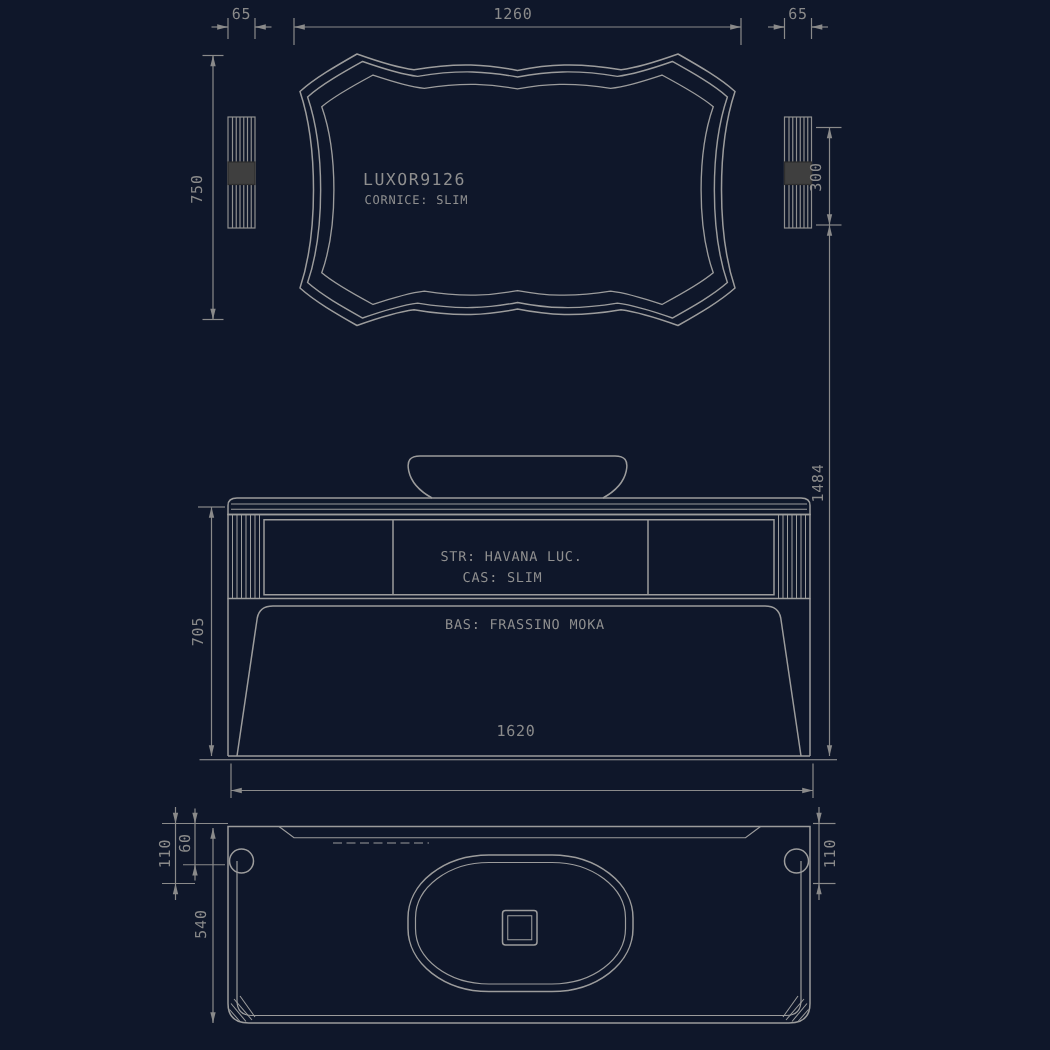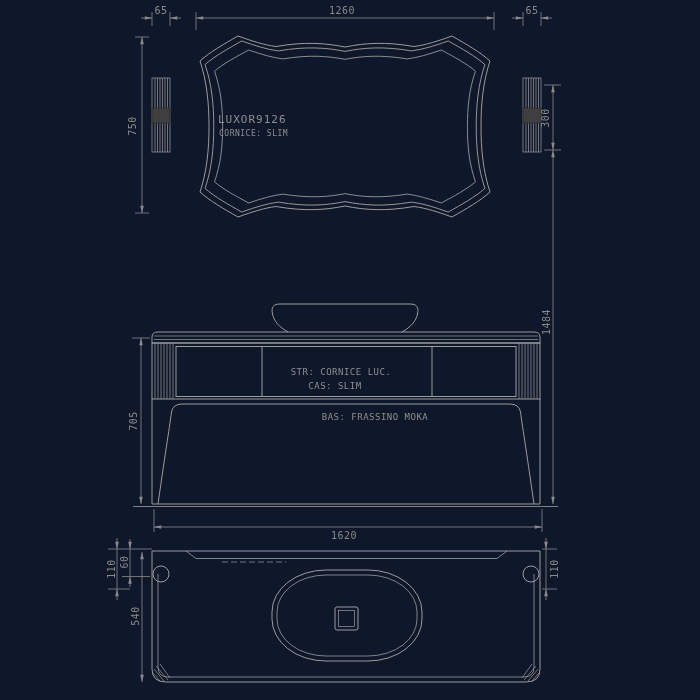--- a/index.html
+++ b/index.html
@@ -11,21 +11,21 @@
   svg.linework{position:absolute;left:0;top:0;}
   .dim{
     position:absolute;font-size:10px;color:#8a8a8a;white-space:nowrap;
     transform:translate(-50%,-50%);letter-spacing:0.5px;
   }
   .dimv{
     position:absolute;font-size:10px;color:#8a8a8a;white-space:nowrap;
     transform:translate(-50%,-50%) rotate(-90deg);letter-spacing:0.5px;
   }
   .cad-text{
-    position:absolute;color:#8f8f8f;white-space:nowrap;letter-spacing:1px;
+    position:absolute;color:#8f8f8f;white-space:nowrap;letter-spacing:1px;margin-left:24px;
   }
   .cad-text-c{
     position:absolute;color:#8f8f8f;white-space:nowrap;letter-spacing:0.5px;
     transform:translate(-50%,-50%);font-size:9px;
   }
 </style>
 </head>
 <body>
 
 <div class="canvas">
@@ -215,26 +215,26 @@
     </g>
   </svg>
 
   <div class="dim" style="left:161px;top:10px;">65</div>
   <div class="dim" style="left:326px;top:10px;margin-left:16px;">1260</div>
   <div class="dim" style="left:532px;top:10px;">65</div>
   <div class="dimv" style="left:132px;top:126px;">750</div>
   <div class="dimv" style="left:545px;top:118px;">300</div>
   <div class="dimv" style="left:546px;top:322px;">1484</div>
   <div class="dimv" style="left:133px;top:421px;">705</div>
-  <div class="dim" style="left:344px;top:535px;">1620</div>
+  <div class="dim" style="left:344px;top:488px;">1620</div>
   <div class="dimv" style="left:111px;top:569px;">110</div>
   <div class="dimv" style="left:124px;top:562px;">60</div>
   <div class="dimv" style="left:135px;top:616px;">540</div>
   <div class="dimv" style="left:554px;top:569px;">110</div>
 
   <div class="cad-text" style="left:218px;top:113px;font-size:11px;">LUXOR9126</div>
   <div class="cad-text" style="left:219px;top:129px;font-size:8px;letter-spacing:0.5px;">CORNICE: SLIM</div>
 
-  <div class="cad-text-c" style="left:341px;top:372px;">STR: CORNICE LUC.</div>
+  <div class="cad-text-c" style="left:341px;top:372px;">STR: HAVANA LUC.</div>
   <div class="cad-text-c" style="left:335px;top:386px;text-align:right;">CAS: SLIM</div>
-  <div class="cad-text-c" style="left:350px;top:417px;margin-left:25px;">BAS: FRASSINO MOKA</div>
+  <div class="cad-text-c" style="left:350px;top:417px;">BAS: FRASSINO MOKA</div>
 
 </div>
 
 </body></html>

